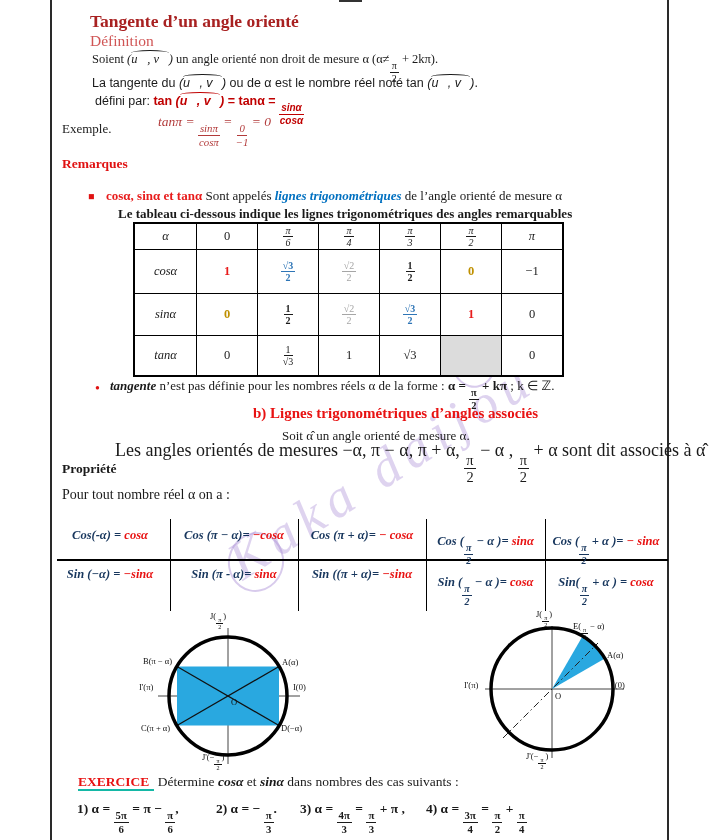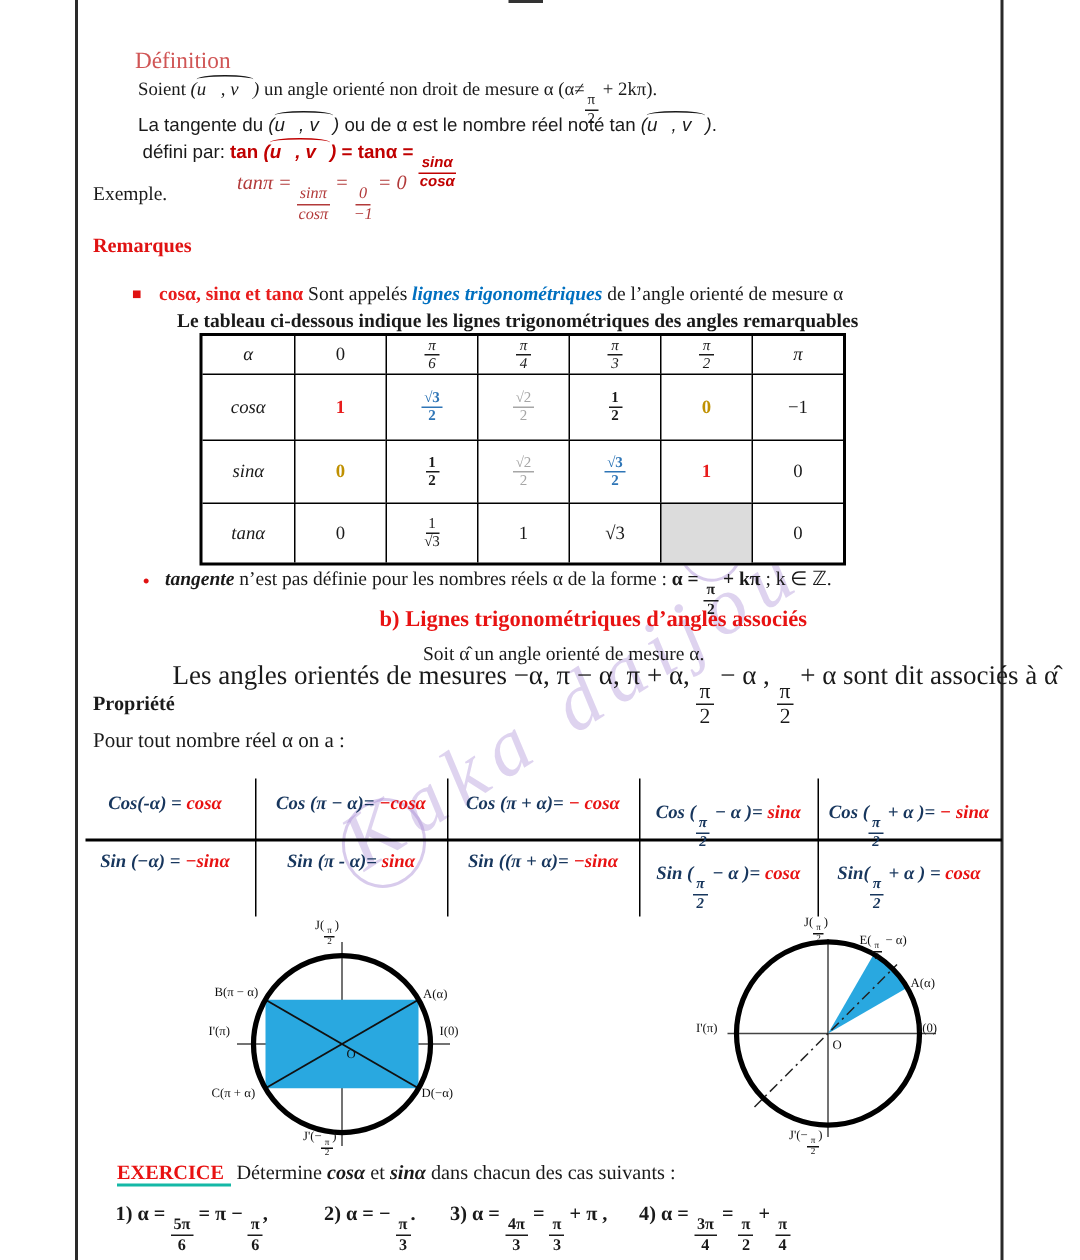--- a/index.html
+++ b/index.html
@@ -94,20 +94,21 @@
 
   <div class="vline l"></div>
   <div class="vline r"></div>
   <div class="topseg"></div>
 
   <div class="watermark">Kaka daijou</div>
   <div class="scribble scr1"></div>
   <div class="scribble scr1b"></div>
   <div class="scribble scr2"></div>
 
+  <div class="abs title">Tangente d’un angle orienté</div>
   <div class="abs subtitle">Définition</div>
 
   <div class="abs l1 sans">
     <span>Soient </span><span class="pair">(u⃗, v⃗)</span><span> un angle orienté non droit de mesure α (α≠</span><span class="frac">
         <span class="num">π</span>
         <span>2</span>
       </span><span> + 2kπ).</span>
   </div>
   <div class="abs l2 sans">
     <span>La tangente du </span><span class="pair">(u⃗, v⃗)</span><span> ou de α est le nombre réel noté tan </span><span class="pair">(u⃗, v⃗)</span><span>.</span>
@@ -354,21 +355,21 @@
   <div class="dlab" style="left:607px;top:650px">A(α)</div>
   <div class="dlab" style="left:464px;top:680px">I'(π)</div>
   <div class="dlab" style="left:612px;top:680px">I(0)</div>
   <div class="dlab" style="left:555px;top:691px">O</div>
   <div class="dlab" style="left:526px;top:751px"><span>J'(−</span><span class="frac lfrac">
         <span class="num">π</span>
         <span>2</span>
       </span><span>)</span></div>
 
   <div class="abs exercice">
-    <span class="ex-red">EXERCICE</span><span> Détermine </span><span class="bold it">cosα</span><span> et </span><span class="bold it">sinα</span><span> dans chacun des cas suivants :</span>
+    <span class="ex-red">EXERCICE</span><span> Détermine </span><span class="bold it">cosα</span><span> et </span><span class="bold it">sinα</span><span> dans nombres des cas suivants :</span>
   </div>
   <div class="case case1">
     <span>1) α = </span><span class="frac">
         <span class="num">5π</span>
         <span>6</span>
       </span><span> = π − </span><span class="frac">
         <span class="num">π</span>
         <span>6</span>
       </span><span>,</span>
   </div>

